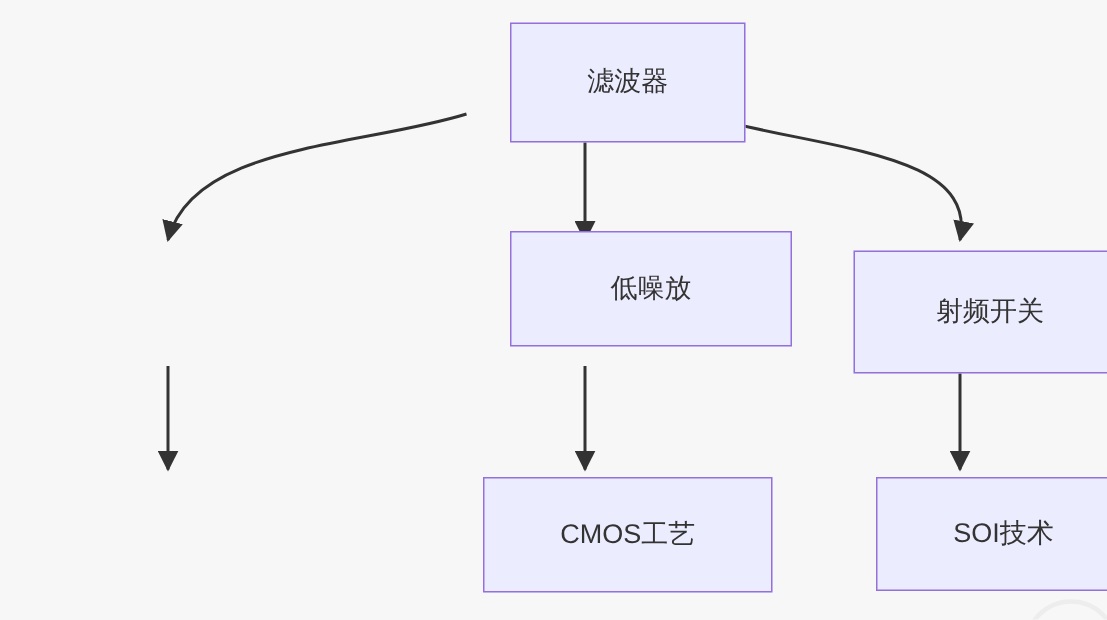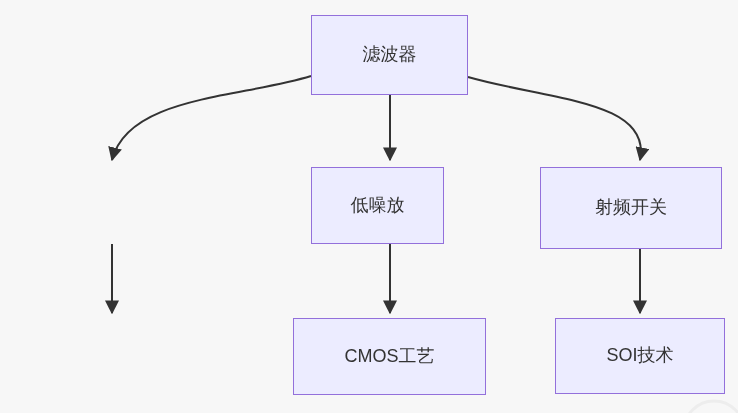--- a/index.html
+++ b/index.html
@@ -49,24 +49,25 @@
     background:var(--node-fill);
     border:1.5px solid var(--node-border);
     color:var(--text-color);
     display:flex;
     align-items:center;
     justify-content:center;
     font-size:18px;
     line-height:1.2;
     text-align:center;
     white-space:nowrap;
+    margin-left:29px;
   }
   .node-filter      {left:311px; top:15px;  width:157px; height:80px;}
   .node-pa          {left:9px;   top:167px; width:206px; height:77px;}
-  .node-lna         {left:311px; top:167px; width:133px; height:77px;}
+  .node-lna         {left:311px; top:154px; width:188px; height:77px;}
   .node-rf-switch   {left:540px; top:167px; width:182px; height:82px;justify-content:center;}
   .node-sic-gan     {left:2px;   top:318px; width:222px; height:77px;}
   .node-cmos        {left:293px; top:318px; width:193px; height:77px;}
   .node-soi         {left:555px; top:318px; width:170px; height:76px;}
 </style>
 </head>
 <body>
 
 <div class="canvas">
 

